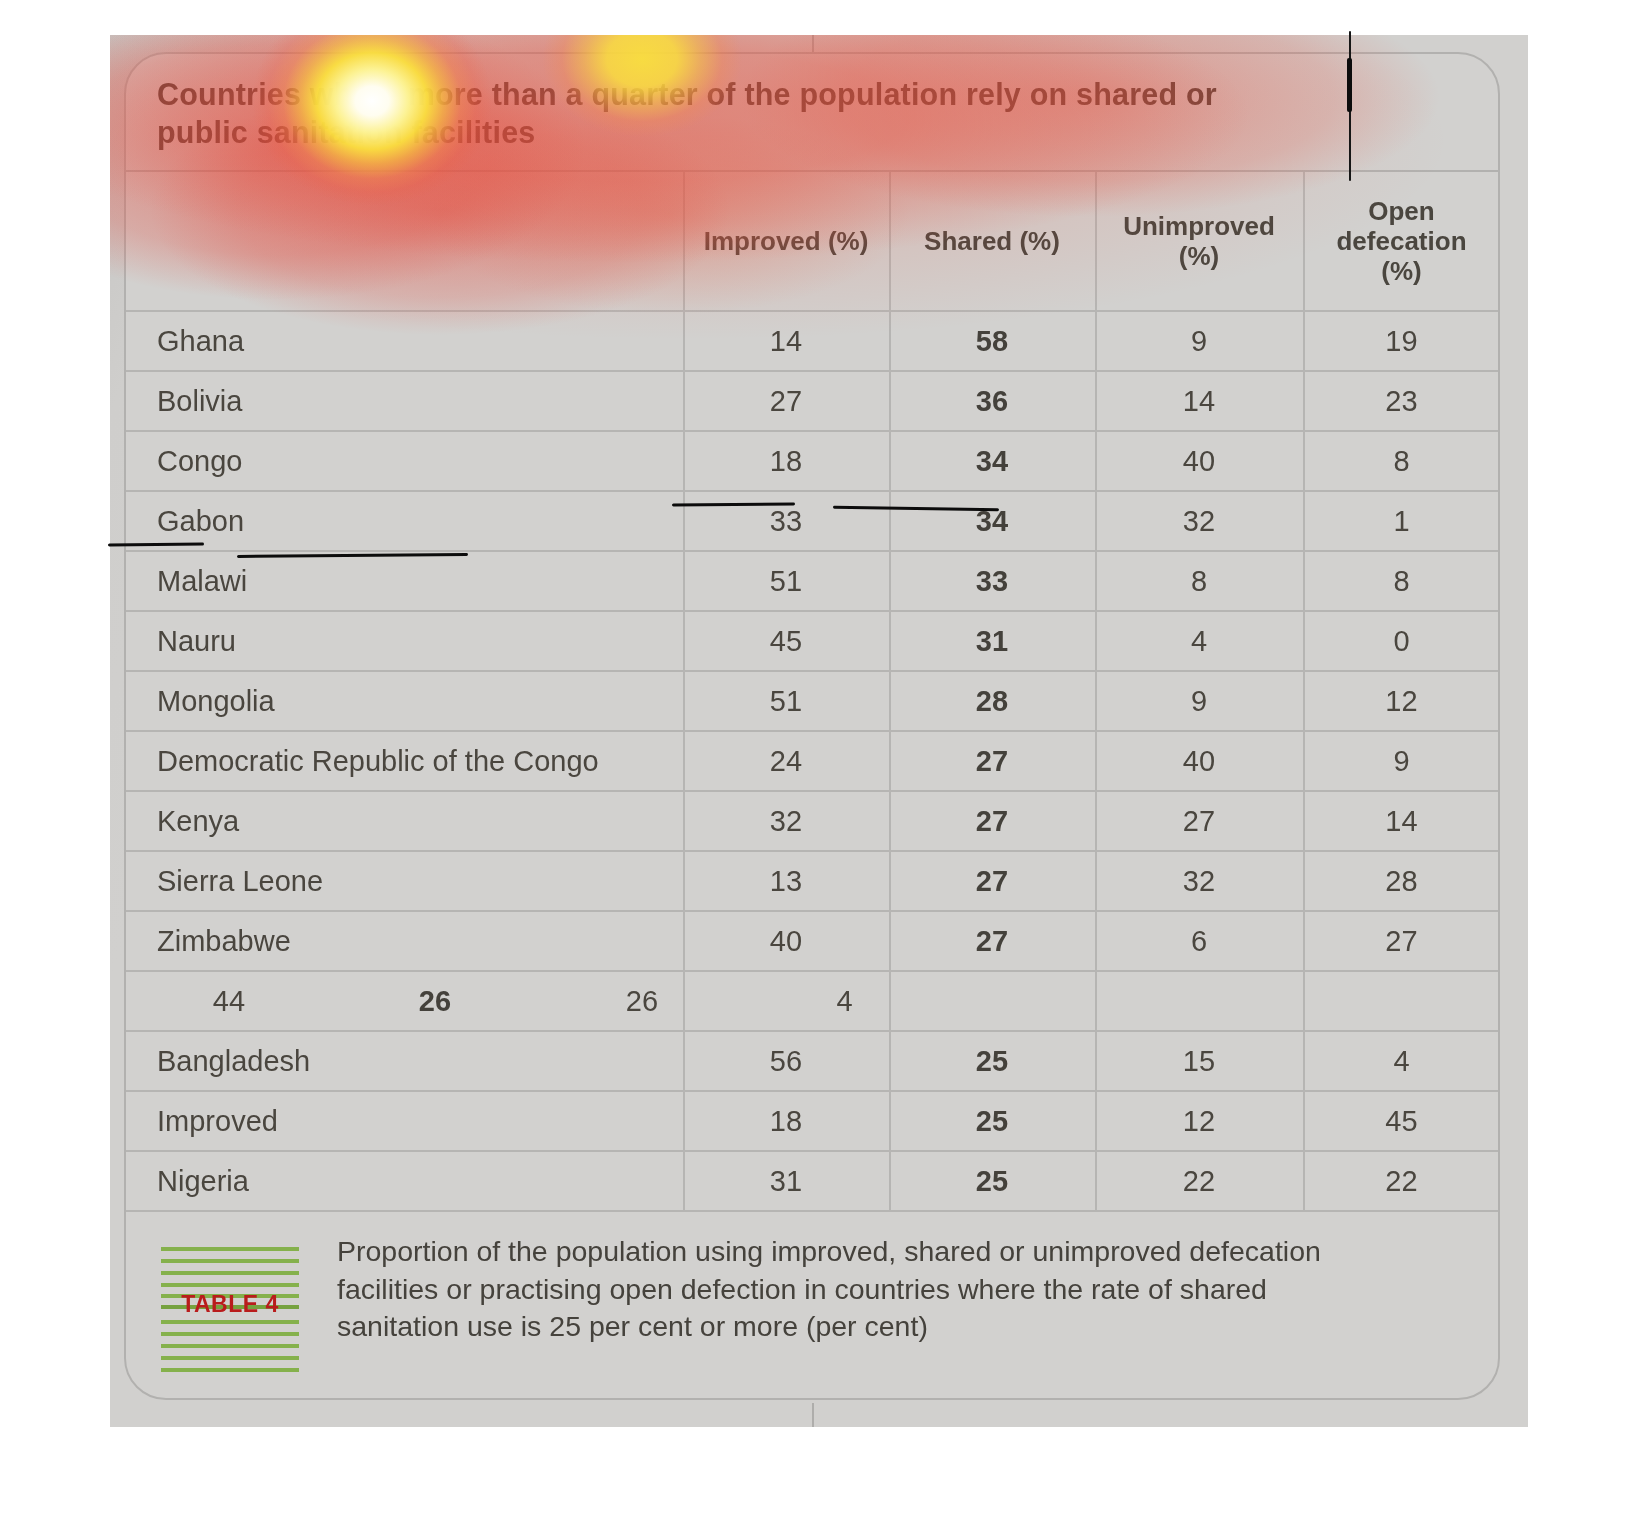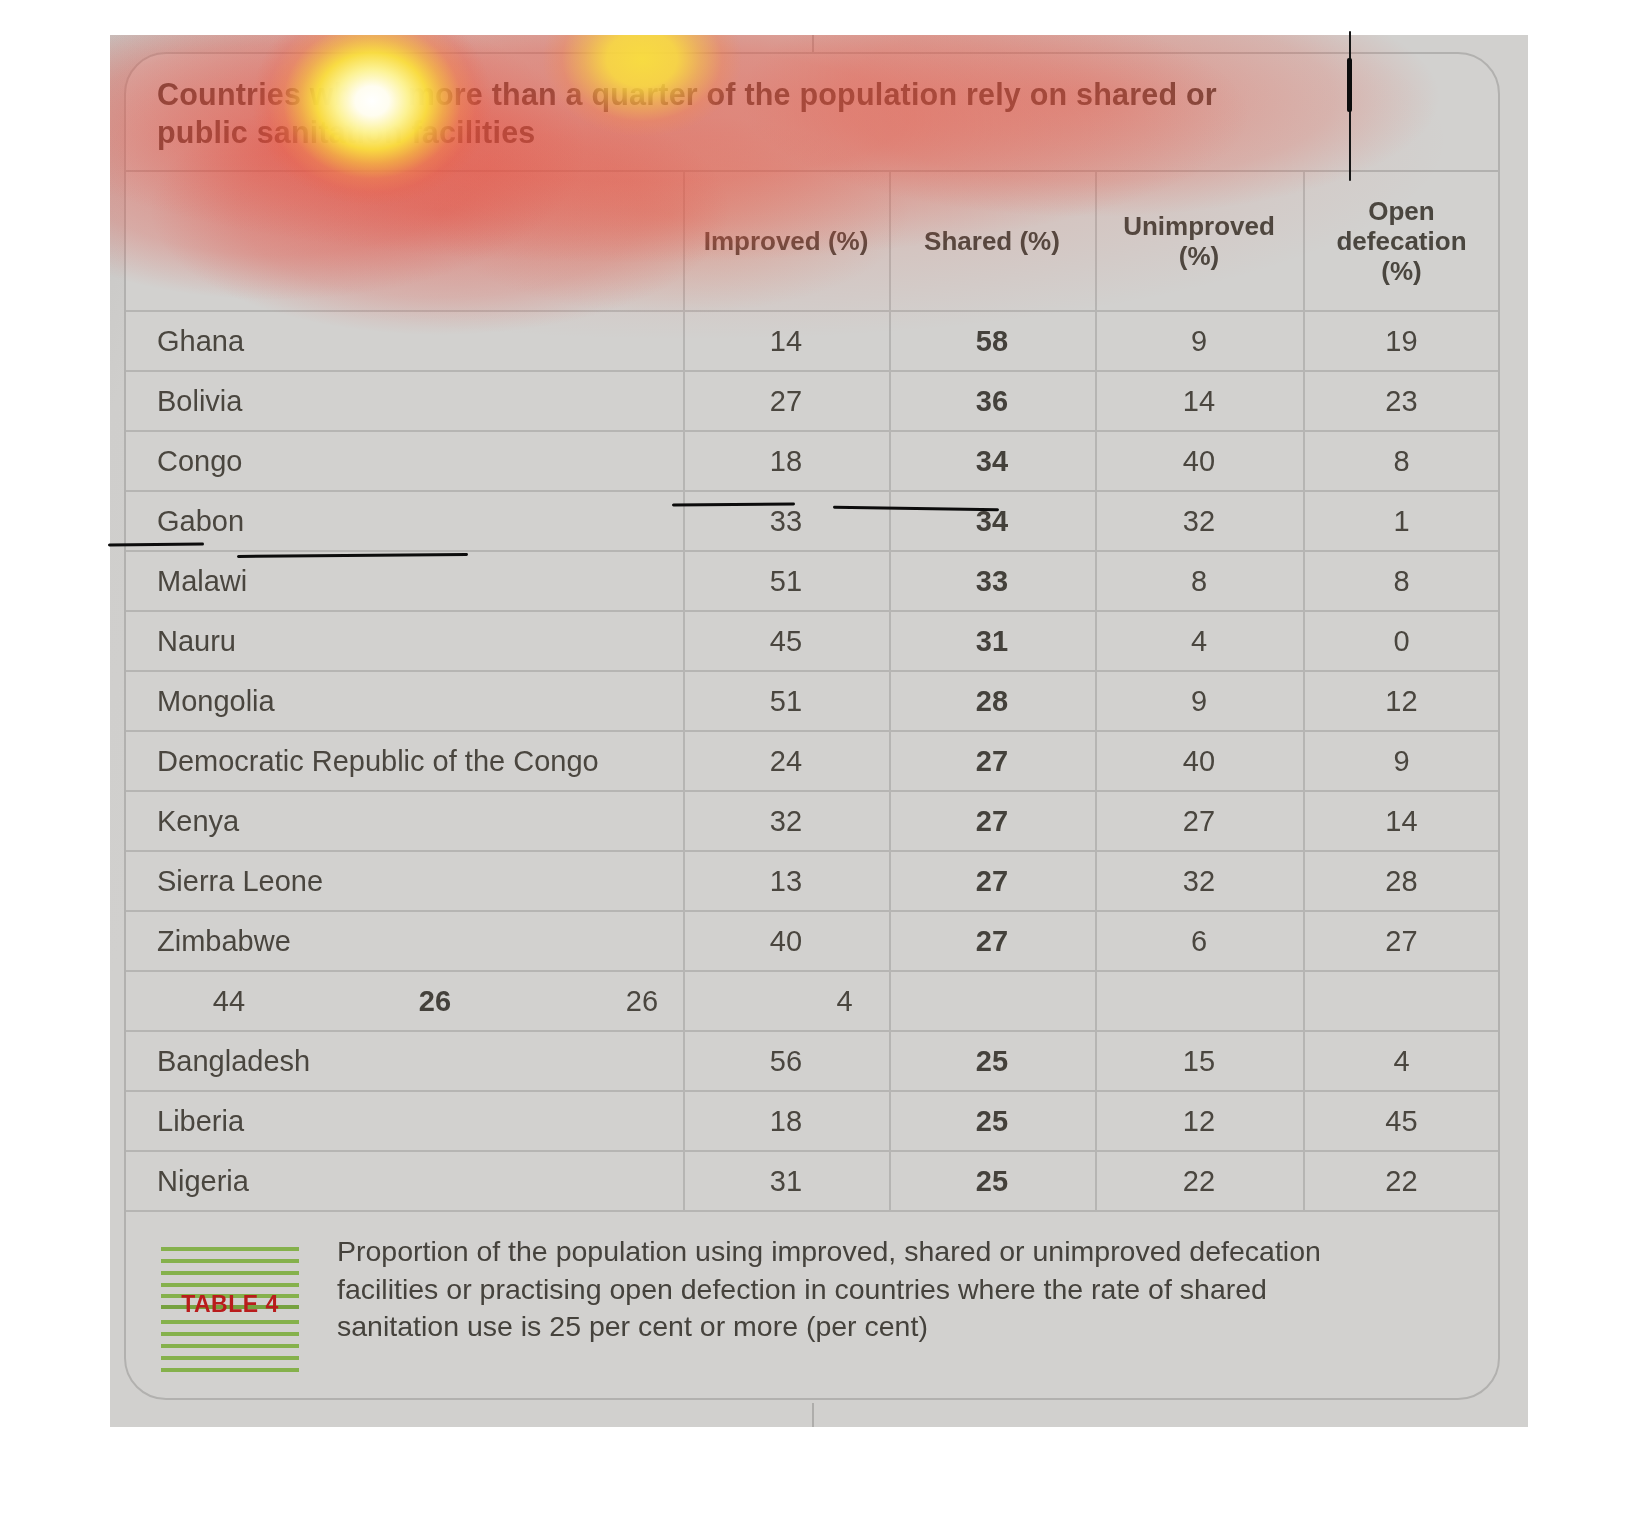--- a/index.html
+++ b/index.html
@@ -209,21 +209,21 @@
         <div class="cell-num w4">4</div>
       </div>
       <div class="row" style="top:976px">
         <div class="cell-country">Bangladesh</div>
         <div class="cell-num">56</div>
         <div class="cell-num shared">25</div>
         <div class="cell-num w3">15</div>
         <div class="cell-num w4">4</div>
       </div>
       <div class="row" style="top:1036px">
-        <div class="cell-country">Liberia</div>
+        <div class="cell-country">Improved</div>
         <div class="cell-num">18</div>
         <div class="cell-num shared">25</div>
         <div class="cell-num w3">12</div>
         <div class="cell-num w4">45</div>
       </div>
       <div class="row" style="top:1096px">
         <div class="cell-country">Nigeria</div>
         <div class="cell-num">31</div>
         <div class="cell-num shared">25</div>
         <div class="cell-num w3">22</div>

